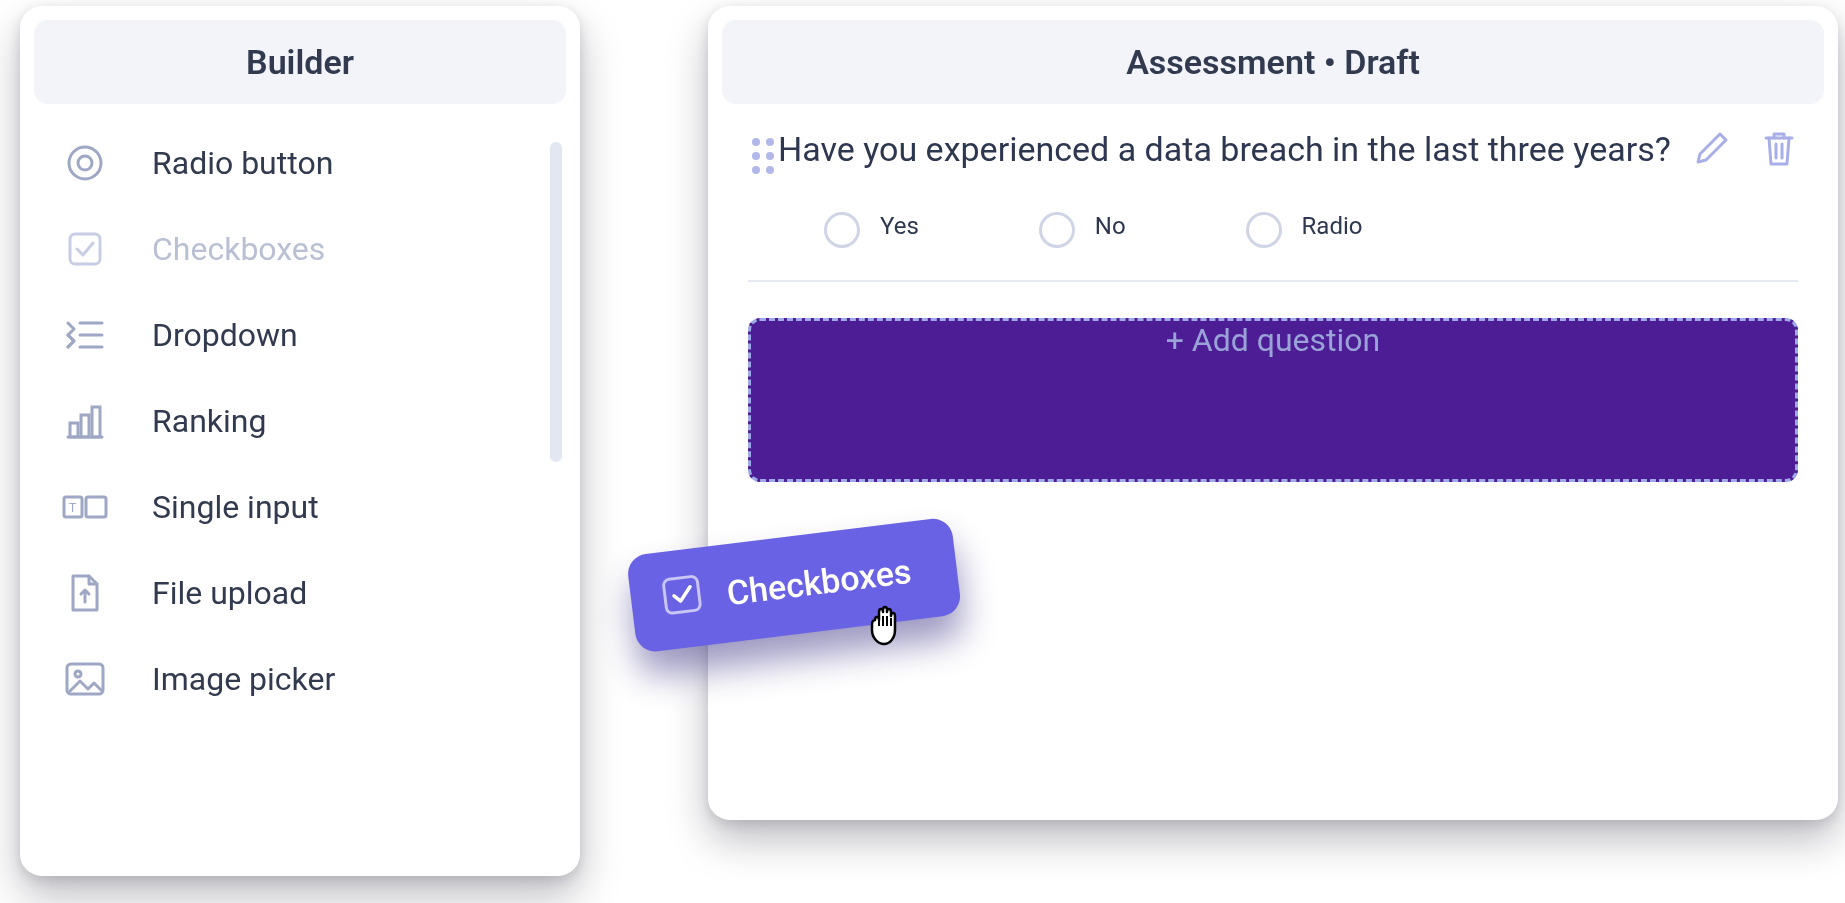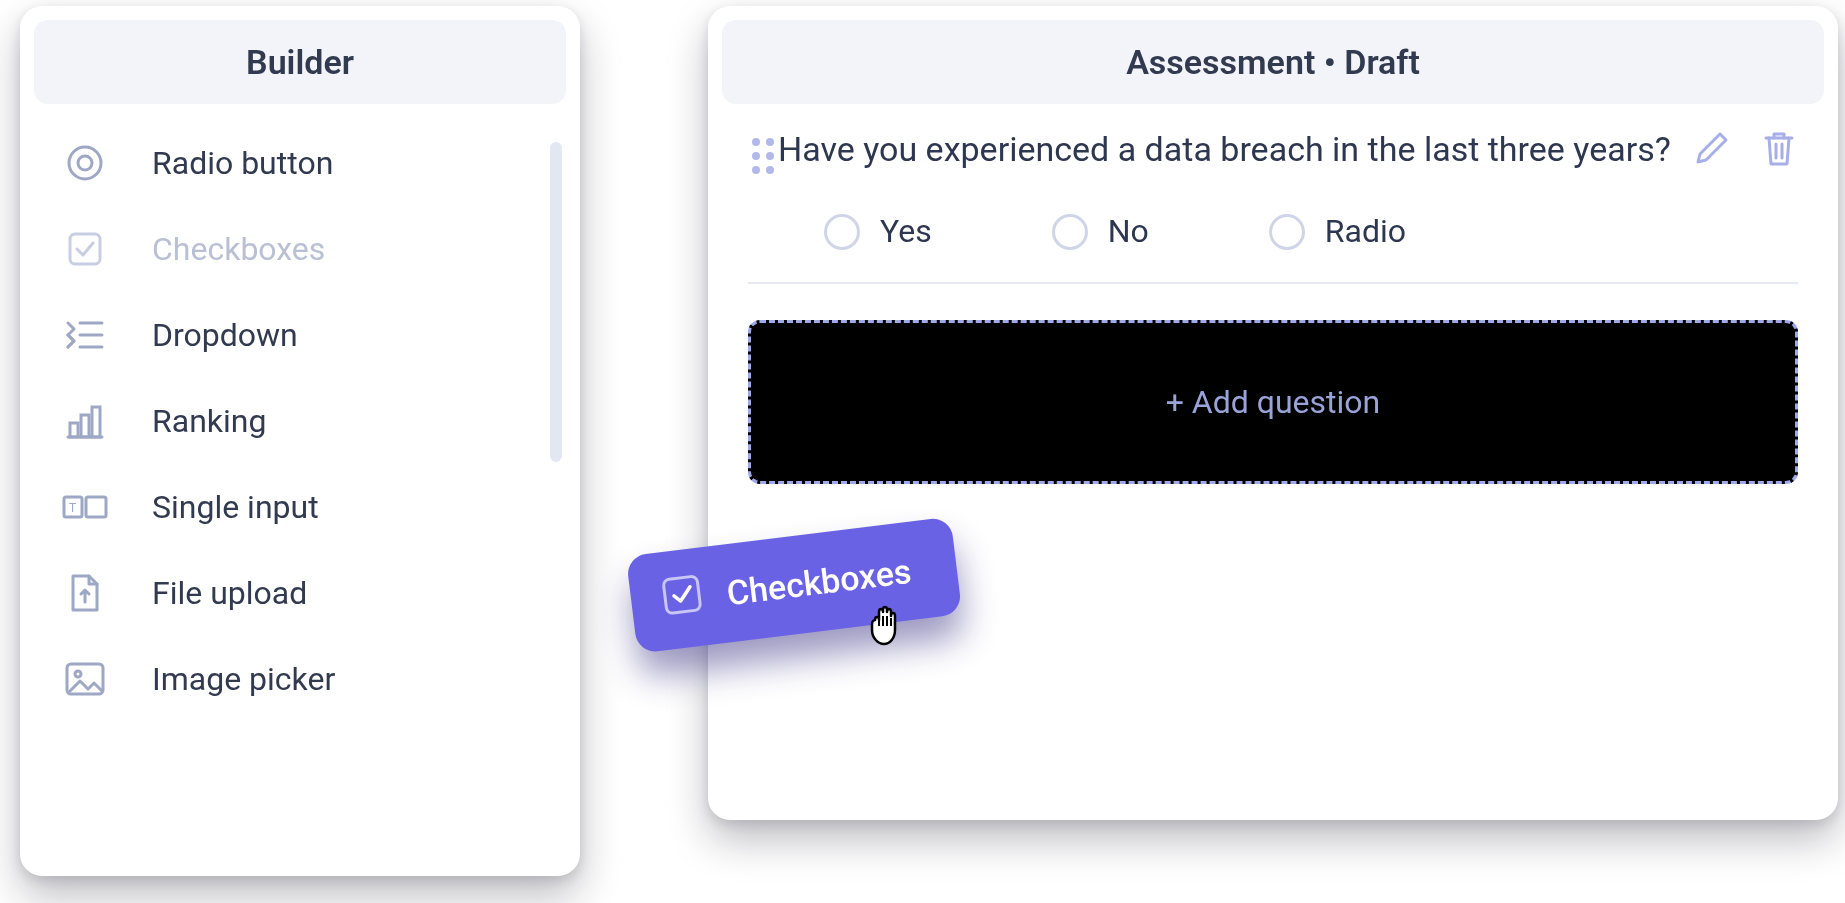--- a/index.html
+++ b/index.html
@@ -103,44 +103,44 @@
     margin-top: 4px;
     flex-shrink:0;
   }
   .options-row {
     display: flex;
     gap: 120px;
     padding: 30px 0 32px 76px;
   }
   .option {
     display: flex;
-    align-items: flex-end;
+    align-items: flex-start;
     gap: 20px;
-    font-size: 32px;
+    font-size: 24px;
     color: #2e3750;
   }
   .radio-circ {
     width: 36px; height:36px;
     border: 3px solid #cfd5e6;
     border-radius: 50%;
     flex-shrink:0;
   }
   .divider {
     height: 2px;
     background: #e6e9f2;
     margin: 0 40px 36px 40px;
   }
   .drop-zone {
     margin: 0 40px;
     border: 3px dashed #9fa9e8;
-    background: #000000;
+    background: #4c1d95;
     border-radius: 12px;
     height: 164px;
     display: flex;
-    align-items: center;
+    align-items: flex-start;
     justify-content: center;
     font-size: 32px;
     color: #9aa3d7;
   }
   
   .drag-chip {
     position: absolute;
     left: 632px;
     top: 540px;
     background: #6a62e4;

